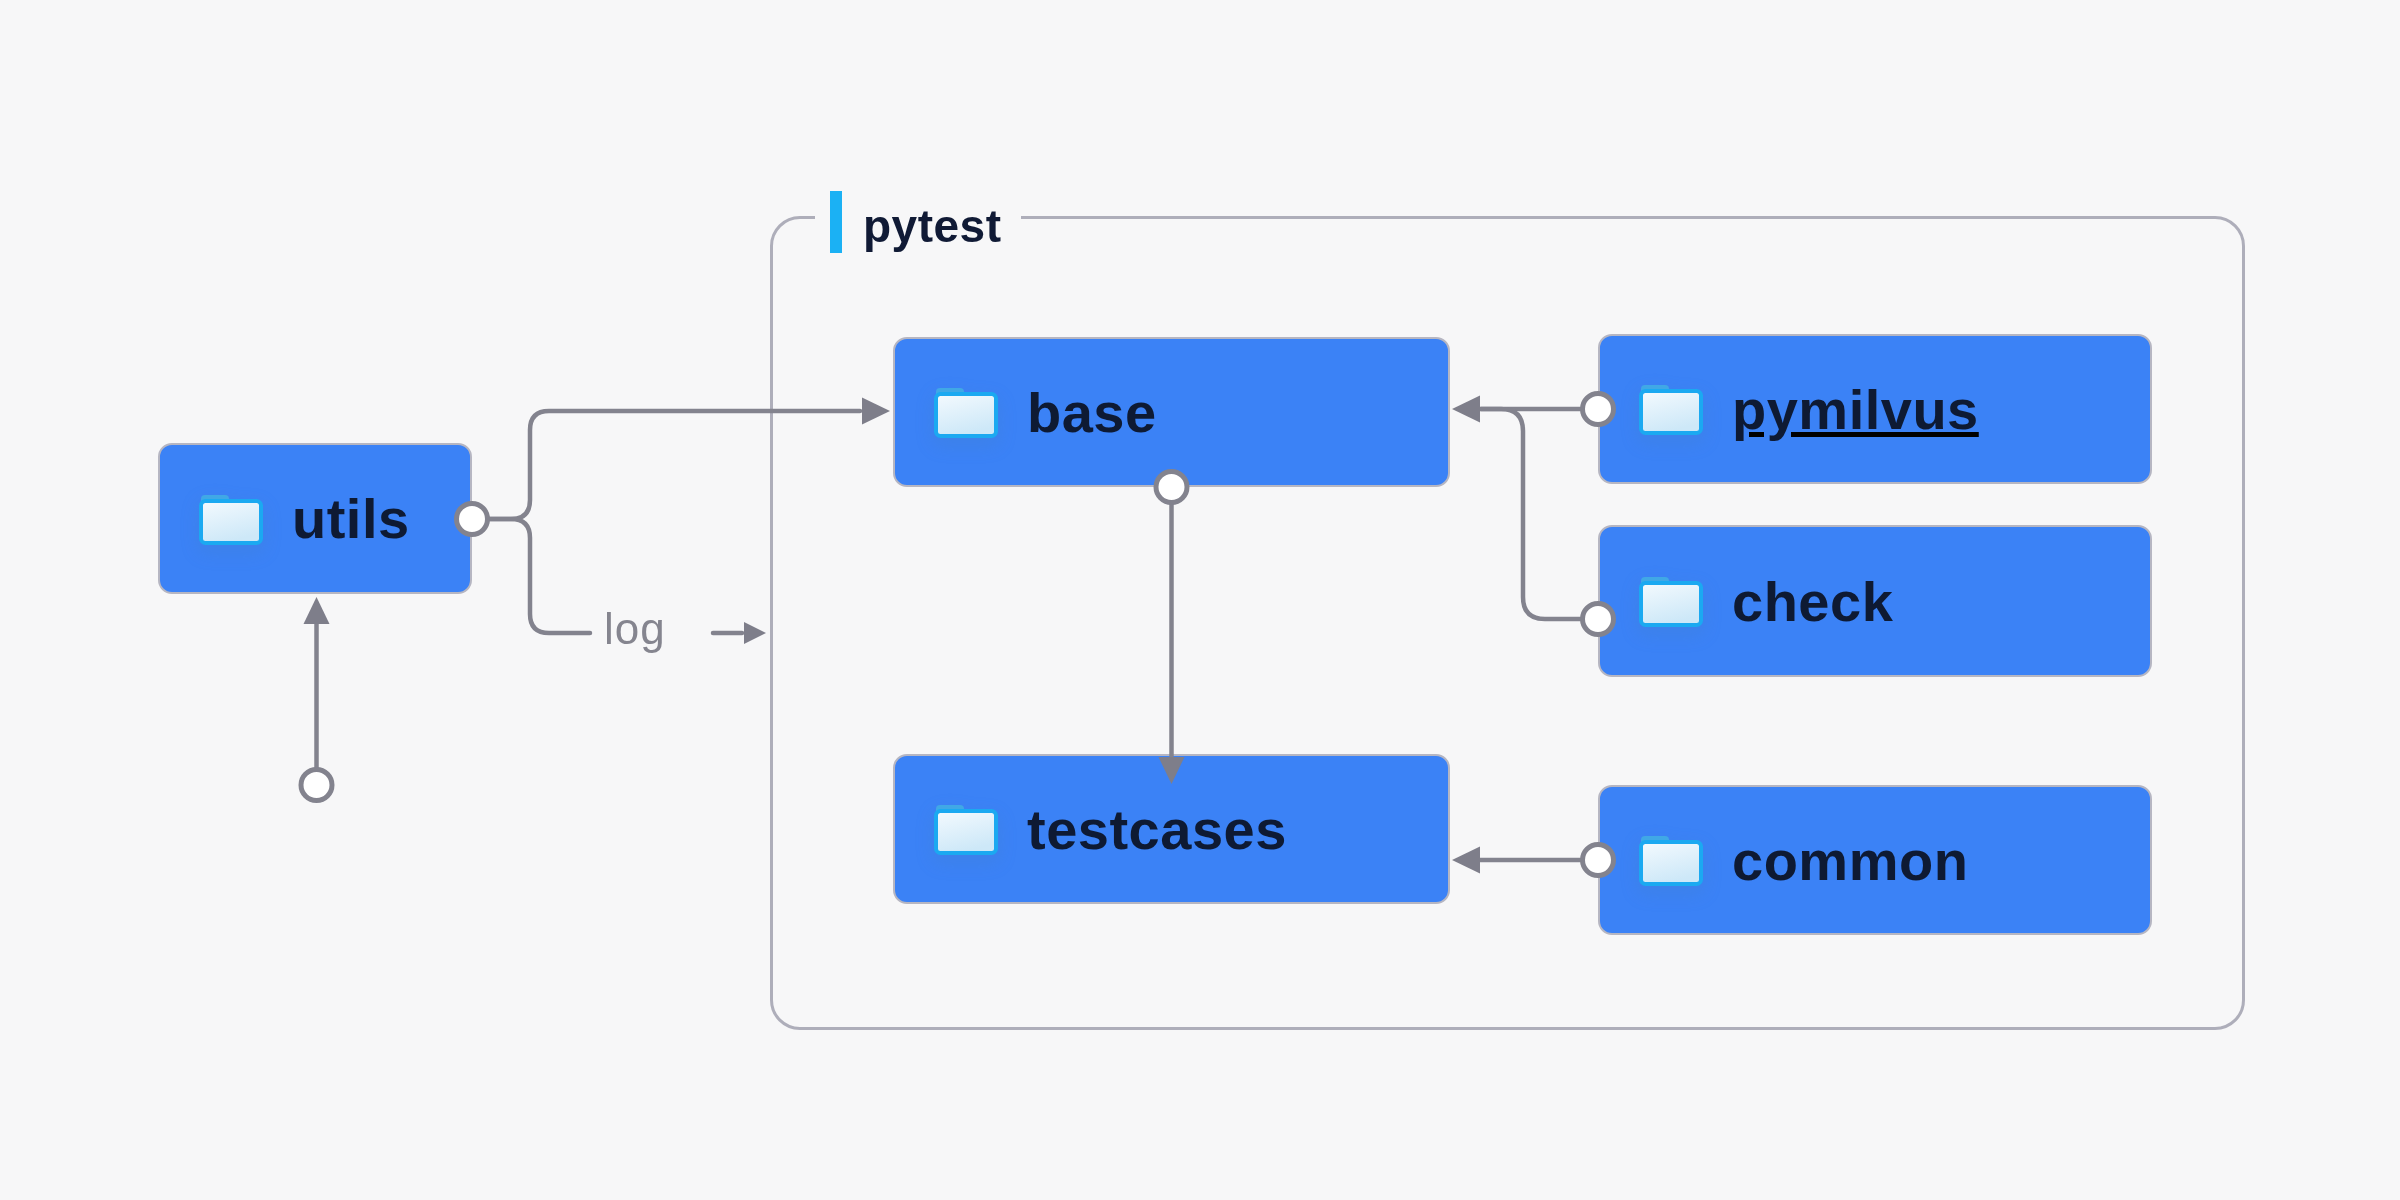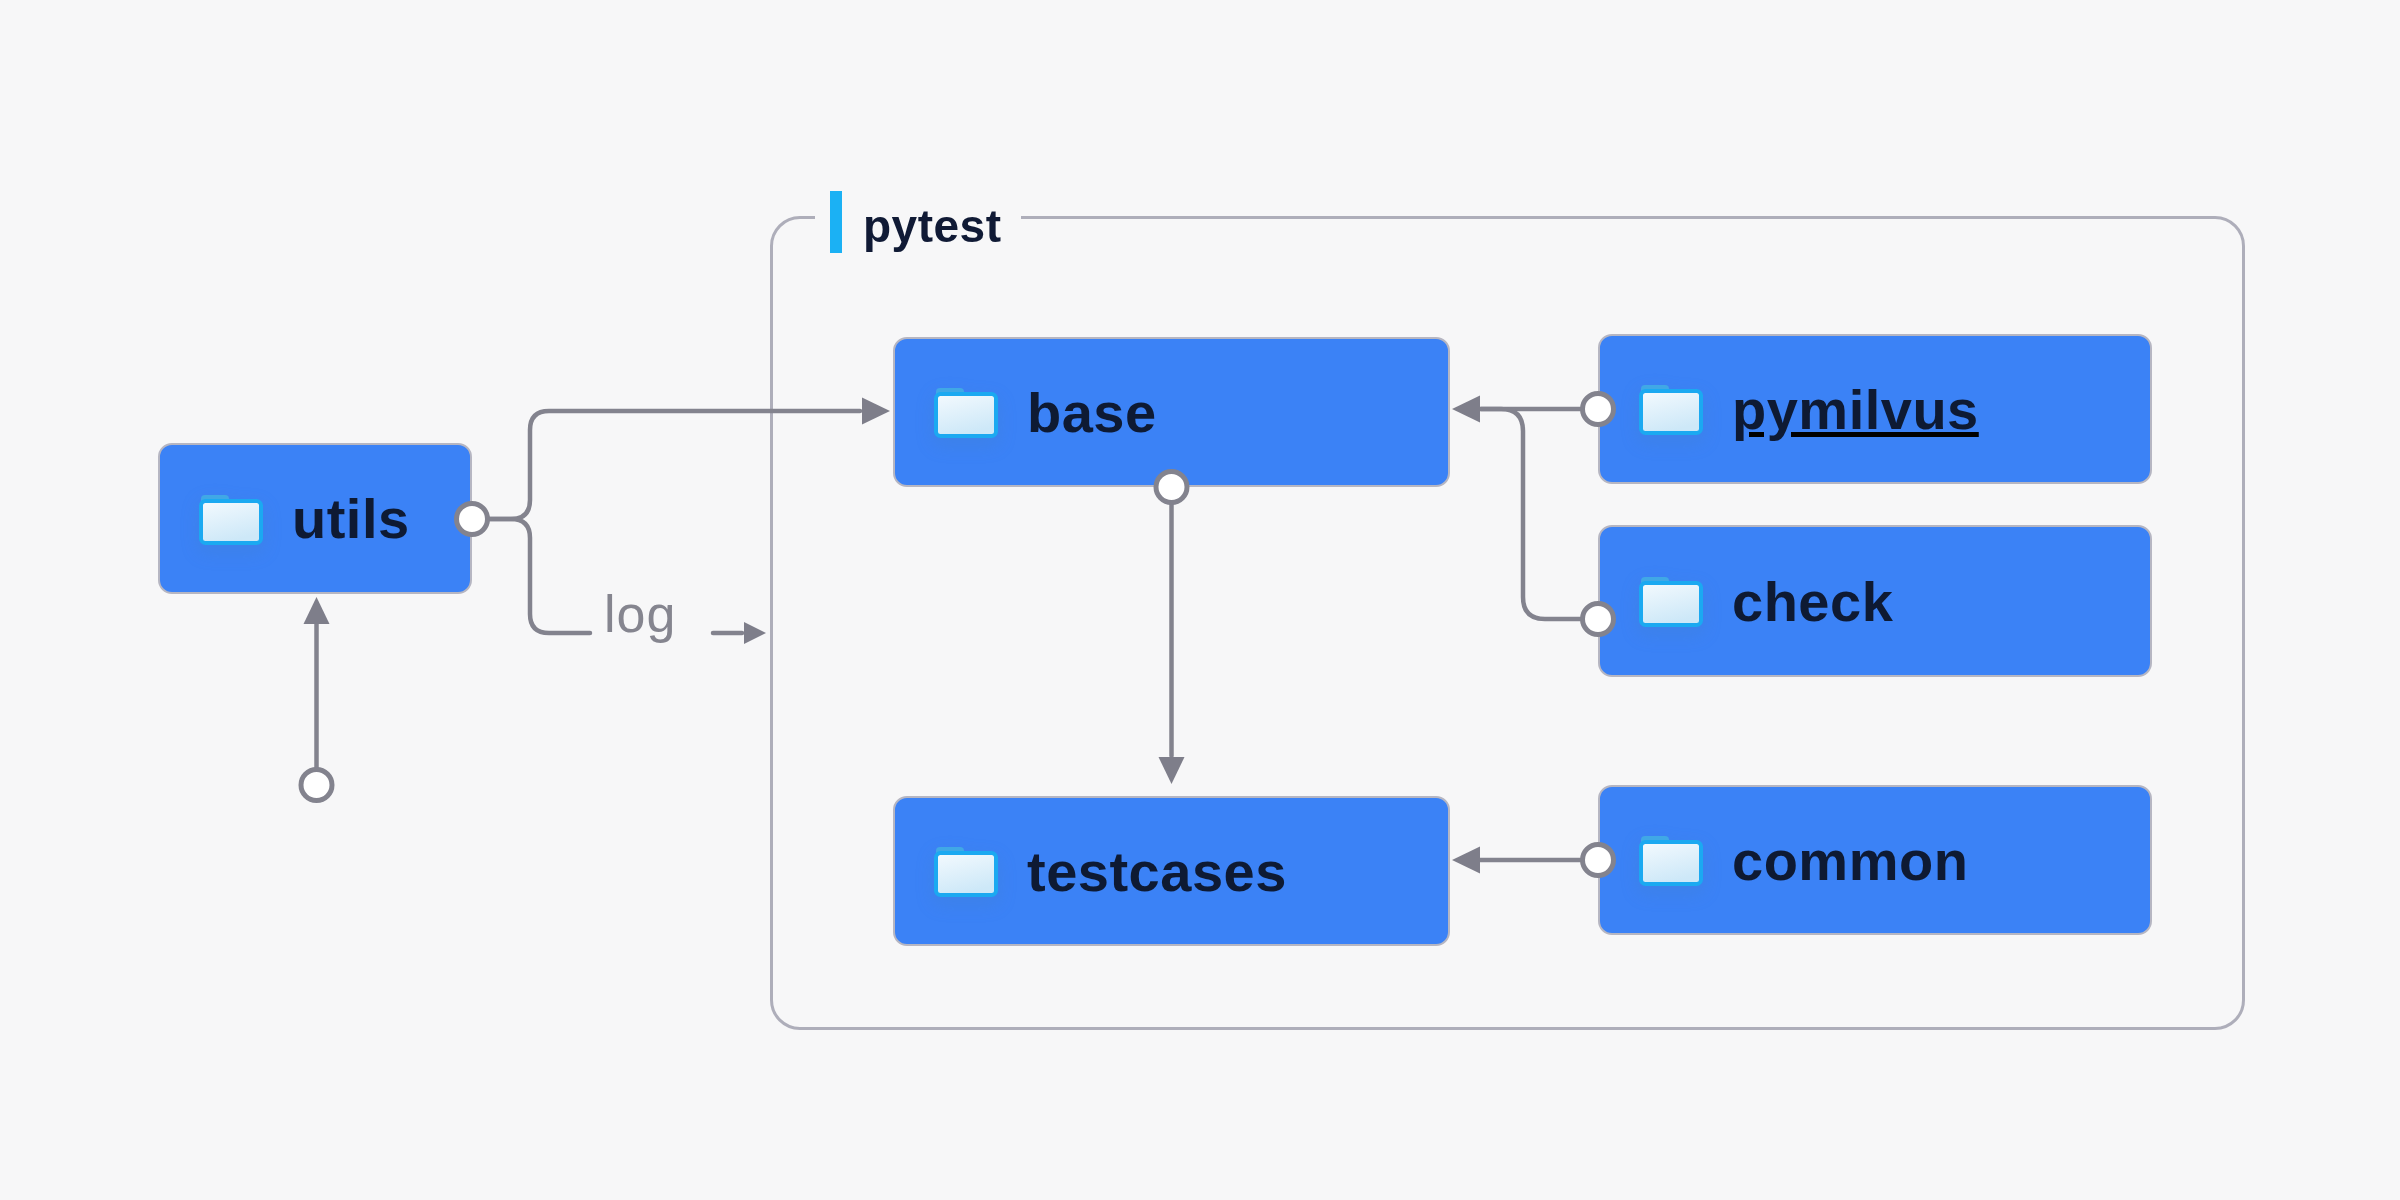--- a/index.html
+++ b/index.html
@@ -54,35 +54,35 @@
   }
   .folder{
     filter:drop-shadow(0px 7px 9px rgba(70,125,175,0.20));
     flex:0 0 auto;
   }
   #node-utils    {left:158px; top:443px; width:314px; height:151px;}
   #node-config   {left:158px; top:785px; width:317px; height:152px;}
   #node-base     {left:893px; top:337px; width:557px; height:150px;}
   #node-pymilvus {left:1598px;top:334px; width:554px; height:150px;text-decoration:underline;}
   #node-check    {left:1598px;top:525px; width:554px; height:152px;}
-  #node-testcases{left:893px; top:796px; width:557px; height:150px;}
+  #node-testcases{left:893px; top:754px; width:557px; height:150px;}
   #node-common   {left:1598px;top:785px; width:554px; height:150px;}
   
   .edges-layer{
     position:absolute;left:0;top:0;width:2400px;height:1200px;
     pointer-events:none;
   }
   .edge{stroke:#83838e;stroke-width:4.5;fill:none;stroke-linecap:round;stroke-linejoin:round;}
   .edge-head{fill:#7e7e8a;stroke:none;}
   .edge-dot{fill:#ffffff;stroke:#83838e;stroke-width:5;}
   
   .edge-label{
     position:absolute;
-    left:604px;top:584px;
-    font-size:52px;
+    left:604px;top:604px;
+    font-size:44px;
     color:#85858f;
     letter-spacing:1px;
   }
 </style>
 </head>
 <body>
 
 <div class="canvas">
 
   <div class="group-box">

